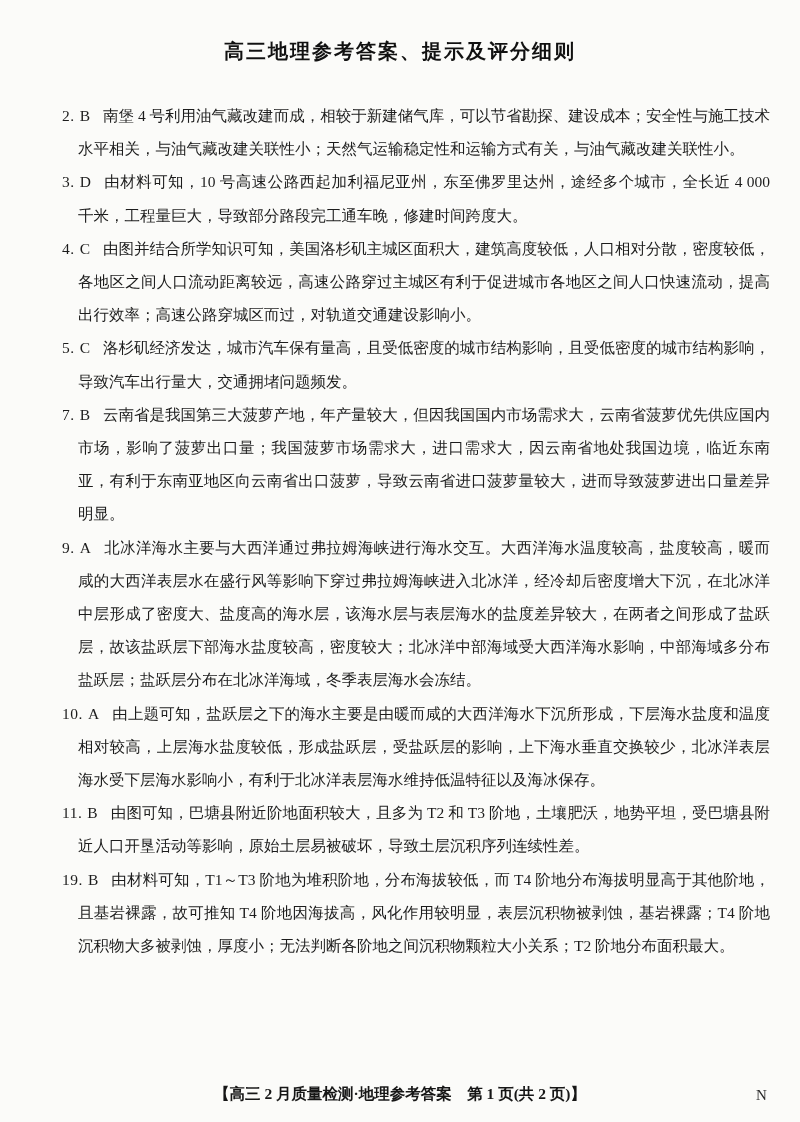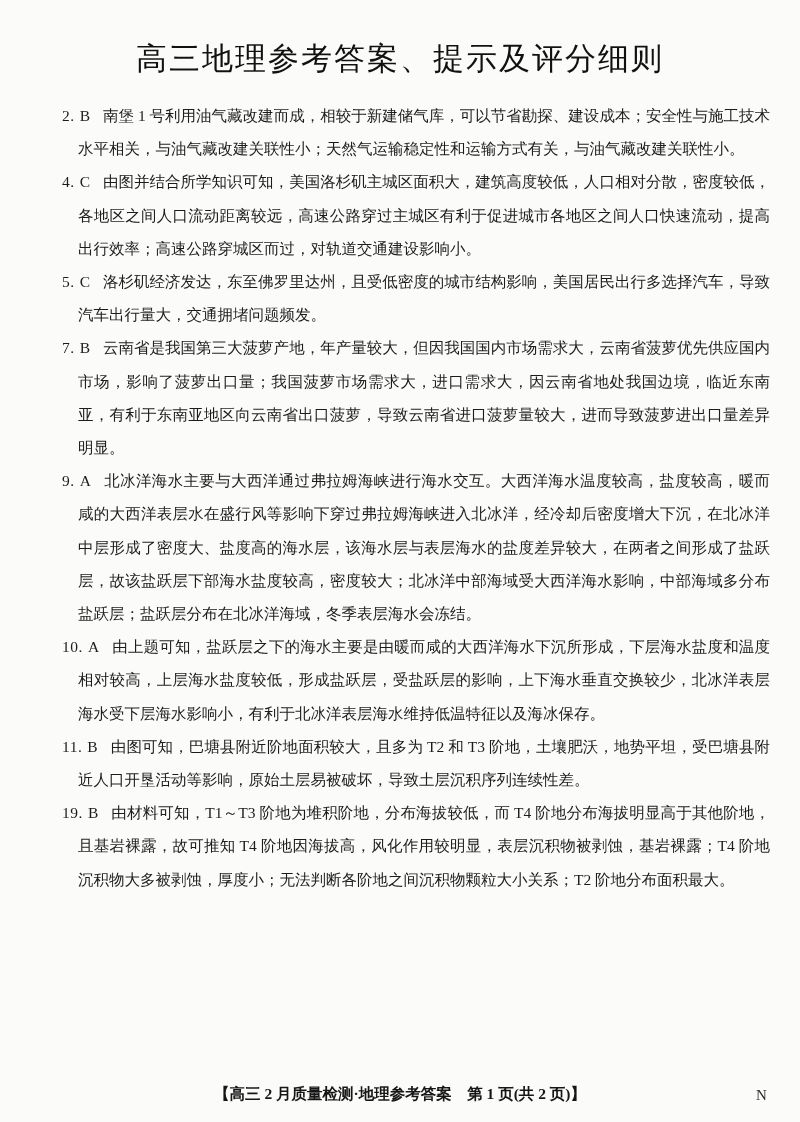--- a/index.html
+++ b/index.html
@@ -9,22 +9,22 @@
     color:#1c1c1c;
     font-family:"Liberation Serif","DejaVu Serif",serif;
     position:relative;
     overflow:hidden;
   }
   .page-title {
     position:absolute;
     top:38px; left:0; width:800px;
     text-align:center;
     font-family:"Liberation Sans","DejaVu Sans",sans-serif;
-    font-weight:normal;
-    font-size:31px;
+    font-weight:bold;
+    font-size:20px;
     letter-spacing:2px;
     color:#111;
   }
   .content {
     position:absolute;
     top:99px; left:30px;
     width:740px;
     font-size:15.5px;
     line-height:33.2px;
     text-align:justify;
@@ -50,23 +50,24 @@
     font-size:15px;
     color:#2a2a2a;
   }
 </style>
 </head>
 <body>
 
 <div class="page-title">高三地理参考答案、提示及评分细则</div>
 
 <div class="content">
-  <div class="item"><span class="q-num">2.</span><span class="q-ans">B</span><span>南堡 1 号利用油气藏改建而成，相较于新建储气库，可以节省勘探、建设成本；安全性与施工技术水平相关，与油气藏改建关联性小；天然气运输稳定性和运输方式有关，与油气藏改建关联性小。</span></div>
+  <div class="item"><span class="q-num">2.</span><span class="q-ans">B</span><span>南堡 4 号利用油气藏改建而成，相较于新建储气库，可以节省勘探、建设成本；安全性与施工技术水平相关，与油气藏改建关联性小；天然气运输稳定性和运输方式有关，与油气藏改建关联性小。</span></div>
+  <div class="item"><span class="q-num">3.</span><span class="q-ans">D</span><span>由材料可知，10 号高速公路西起加利福尼亚州，东至佛罗里达州，途经多个城市，全长近 4 000 千米，工程量巨大，导致部分路段完工通车晚，修建时间跨度大。</span></div>
   <div class="item"><span class="q-num">4.</span><span class="q-ans">C</span><span>由图并结合所学知识可知，美国洛杉矶主城区面积大，建筑高度较低，人口相对分散，密度较低，各地区之间人口流动距离较远，高速公路穿过主城区有利于促进城市各地区之间人口快速流动，提高出行效率；高速公路穿城区而过，对轨道交通建设影响小。</span></div>
-  <div class="item"><span class="q-num">5.</span><span class="q-ans">C</span><span>洛杉矶经济发达，东至佛罗里达州，且受低密度的城市结构影响，美国居民出行多选择汽车，导致汽车出行量大，交通拥堵问题频发。</span></div>
+  <div class="item"><span class="q-num">5.</span><span class="q-ans">C</span><span>洛杉矶经济发达，城市汽车保有量高，且受低密度的城市结构影响，且受低密度的城市结构影响，导致汽车出行量大，交通拥堵问题频发。</span></div>
   <div class="item"><span class="q-num">7.</span><span class="q-ans">B</span><span>云南省是我国第三大菠萝产地，年产量较大，但因我国国内市场需求大，云南省菠萝优先供应国内市场，影响了菠萝出口量；我国菠萝市场需求大，进口需求大，因云南省地处我国边境，临近东南亚，有利于东南亚地区向云南省出口菠萝，导致云南省进口菠萝量较大，进而导致菠萝进出口量差异明显。</span></div>
   <div class="item"><span class="q-num">9.</span><span class="q-ans">A</span><span>北冰洋海水主要与大西洋通过弗拉姆海峡进行海水交互。大西洋海水温度较高，盐度较高，暖而咸的大西洋表层水在盛行风等影响下穿过弗拉姆海峡进入北冰洋，经冷却后密度增大下沉，在北冰洋中层形成了密度大、盐度高的海水层，该海水层与表层海水的盐度差异较大，在两者之间形成了盐跃层，故该盐跃层下部海水盐度较高，密度较大；北冰洋中部海域受大西洋海水影响，中部海域多分布盐跃层；盐跃层分布在北冰洋海域，冬季表层海水会冻结。</span></div>
   <div class="item"><span class="q-num">10.</span><span class="q-ans">A</span><span>由上题可知，盐跃层之下的海水主要是由暖而咸的大西洋海水下沉所形成，下层海水盐度和温度相对较高，上层海水盐度较低，形成盐跃层，受盐跃层的影响，上下海水垂直交换较少，北冰洋表层海水受下层海水影响小，有利于北冰洋表层海水维持低温特征以及海冰保存。</span></div>
   <div class="item"><span class="q-num">11.</span><span class="q-ans">B</span><span>由图可知，巴塘县附近阶地面积较大，且多为 T2 和 T3 阶地，土壤肥沃，地势平坦，受巴塘县附近人口开垦活动等影响，原始土层易被破坏，导致土层沉积序列连续性差。</span></div>
   <div class="item"><span class="q-num">19.</span><span class="q-ans">B</span><span>由材料可知，T1～T3 阶地为堆积阶地，分布海拔较低，而 T4 阶地分布海拔明显高于其他阶地，且基岩裸露，故可推知 T4 阶地因海拔高，风化作用较明显，表层沉积物被剥蚀，基岩裸露；T4 阶地沉积物大多被剥蚀，厚度小；无法判断各阶地之间沉积物颗粒大小关系；T2 阶地分布面积最大。</span></div>
 </div>
 
 <div class="footer">【高三 2 月质量检测·地理参考答案　第 1 页(共 2 页)】</div>
 <div class="corner-letter">N</div>
 

